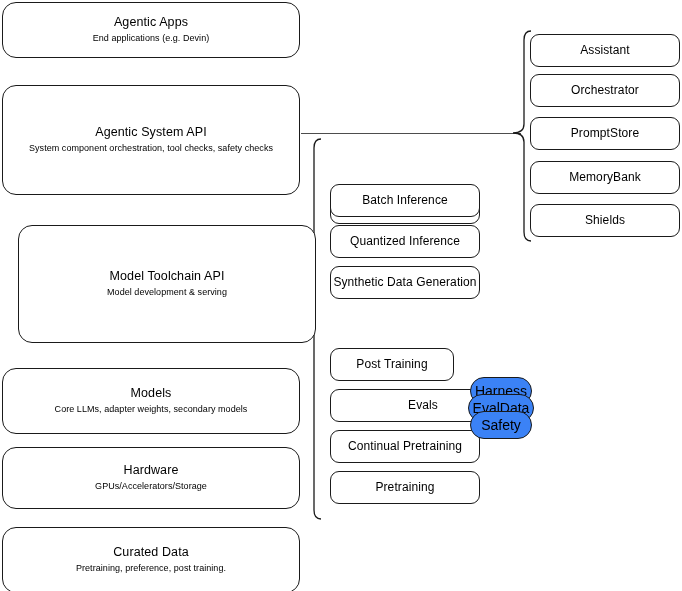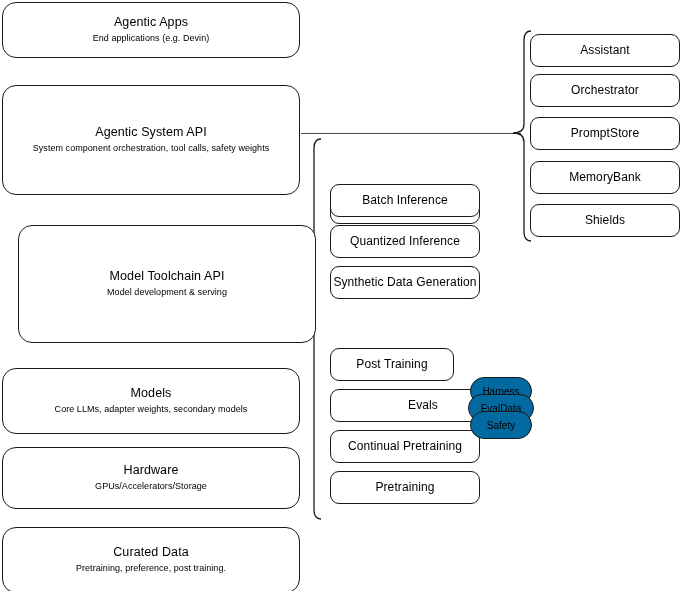--- a/index.html
+++ b/index.html
@@ -55,27 +55,27 @@
   .cap-box {
     border-radius: 9px;
     height: 33px;
   }
   .cap-box .title { font-size: 12px; }
 
   
   .pill {
     position: absolute;
     box-sizing: border-box;
-    background: #0369a1;
+    background: #3b82f6;
     border: 1.3px solid #1a1a1a;
     border-radius: 999px;
     display: flex;
     align-items: center;
     justify-content: center;
-    font-size: 10px;
+    font-size: 14px;
     z-index: 6;
     height: 28px;
   }
 
   
   .hline {
     position: absolute;
     height: 0;
     border-top: 1.3px solid #4d4d4d;
     z-index: 2;
@@ -96,21 +96,21 @@
 
 <div id="canvas">
 
   <div class="node layer-box" style="left:2px; top:2px; width:298px; height:56px;">
     <div class="title">Agentic Apps</div>
     <div class="subtitle">End applications (e.g. Devin)</div>
   </div>
 
   <div class="node layer-box" style="left:2px; top:85px; width:298px; height:110px;">
     <div class="title">Agentic System API</div>
-    <div class="subtitle">System component orchestration, tool calls, safety weights</div>
+    <div class="subtitle">System component orchestration, tool checks, safety checks</div>
   </div>
 
   <div class="node layer-box" style="left:18px; top:225px; width:298px; height:118px;">
     <div class="title">Model Toolchain API</div>
     <div class="subtitle">Model development &amp; serving</div>
   </div>
 
   <div class="node layer-box" style="left:2px; top:368px; width:298px; height:66px;">
     <div class="title">Models</div>
     <div class="subtitle">Core LLMs, adapter weights, secondary models</div>

